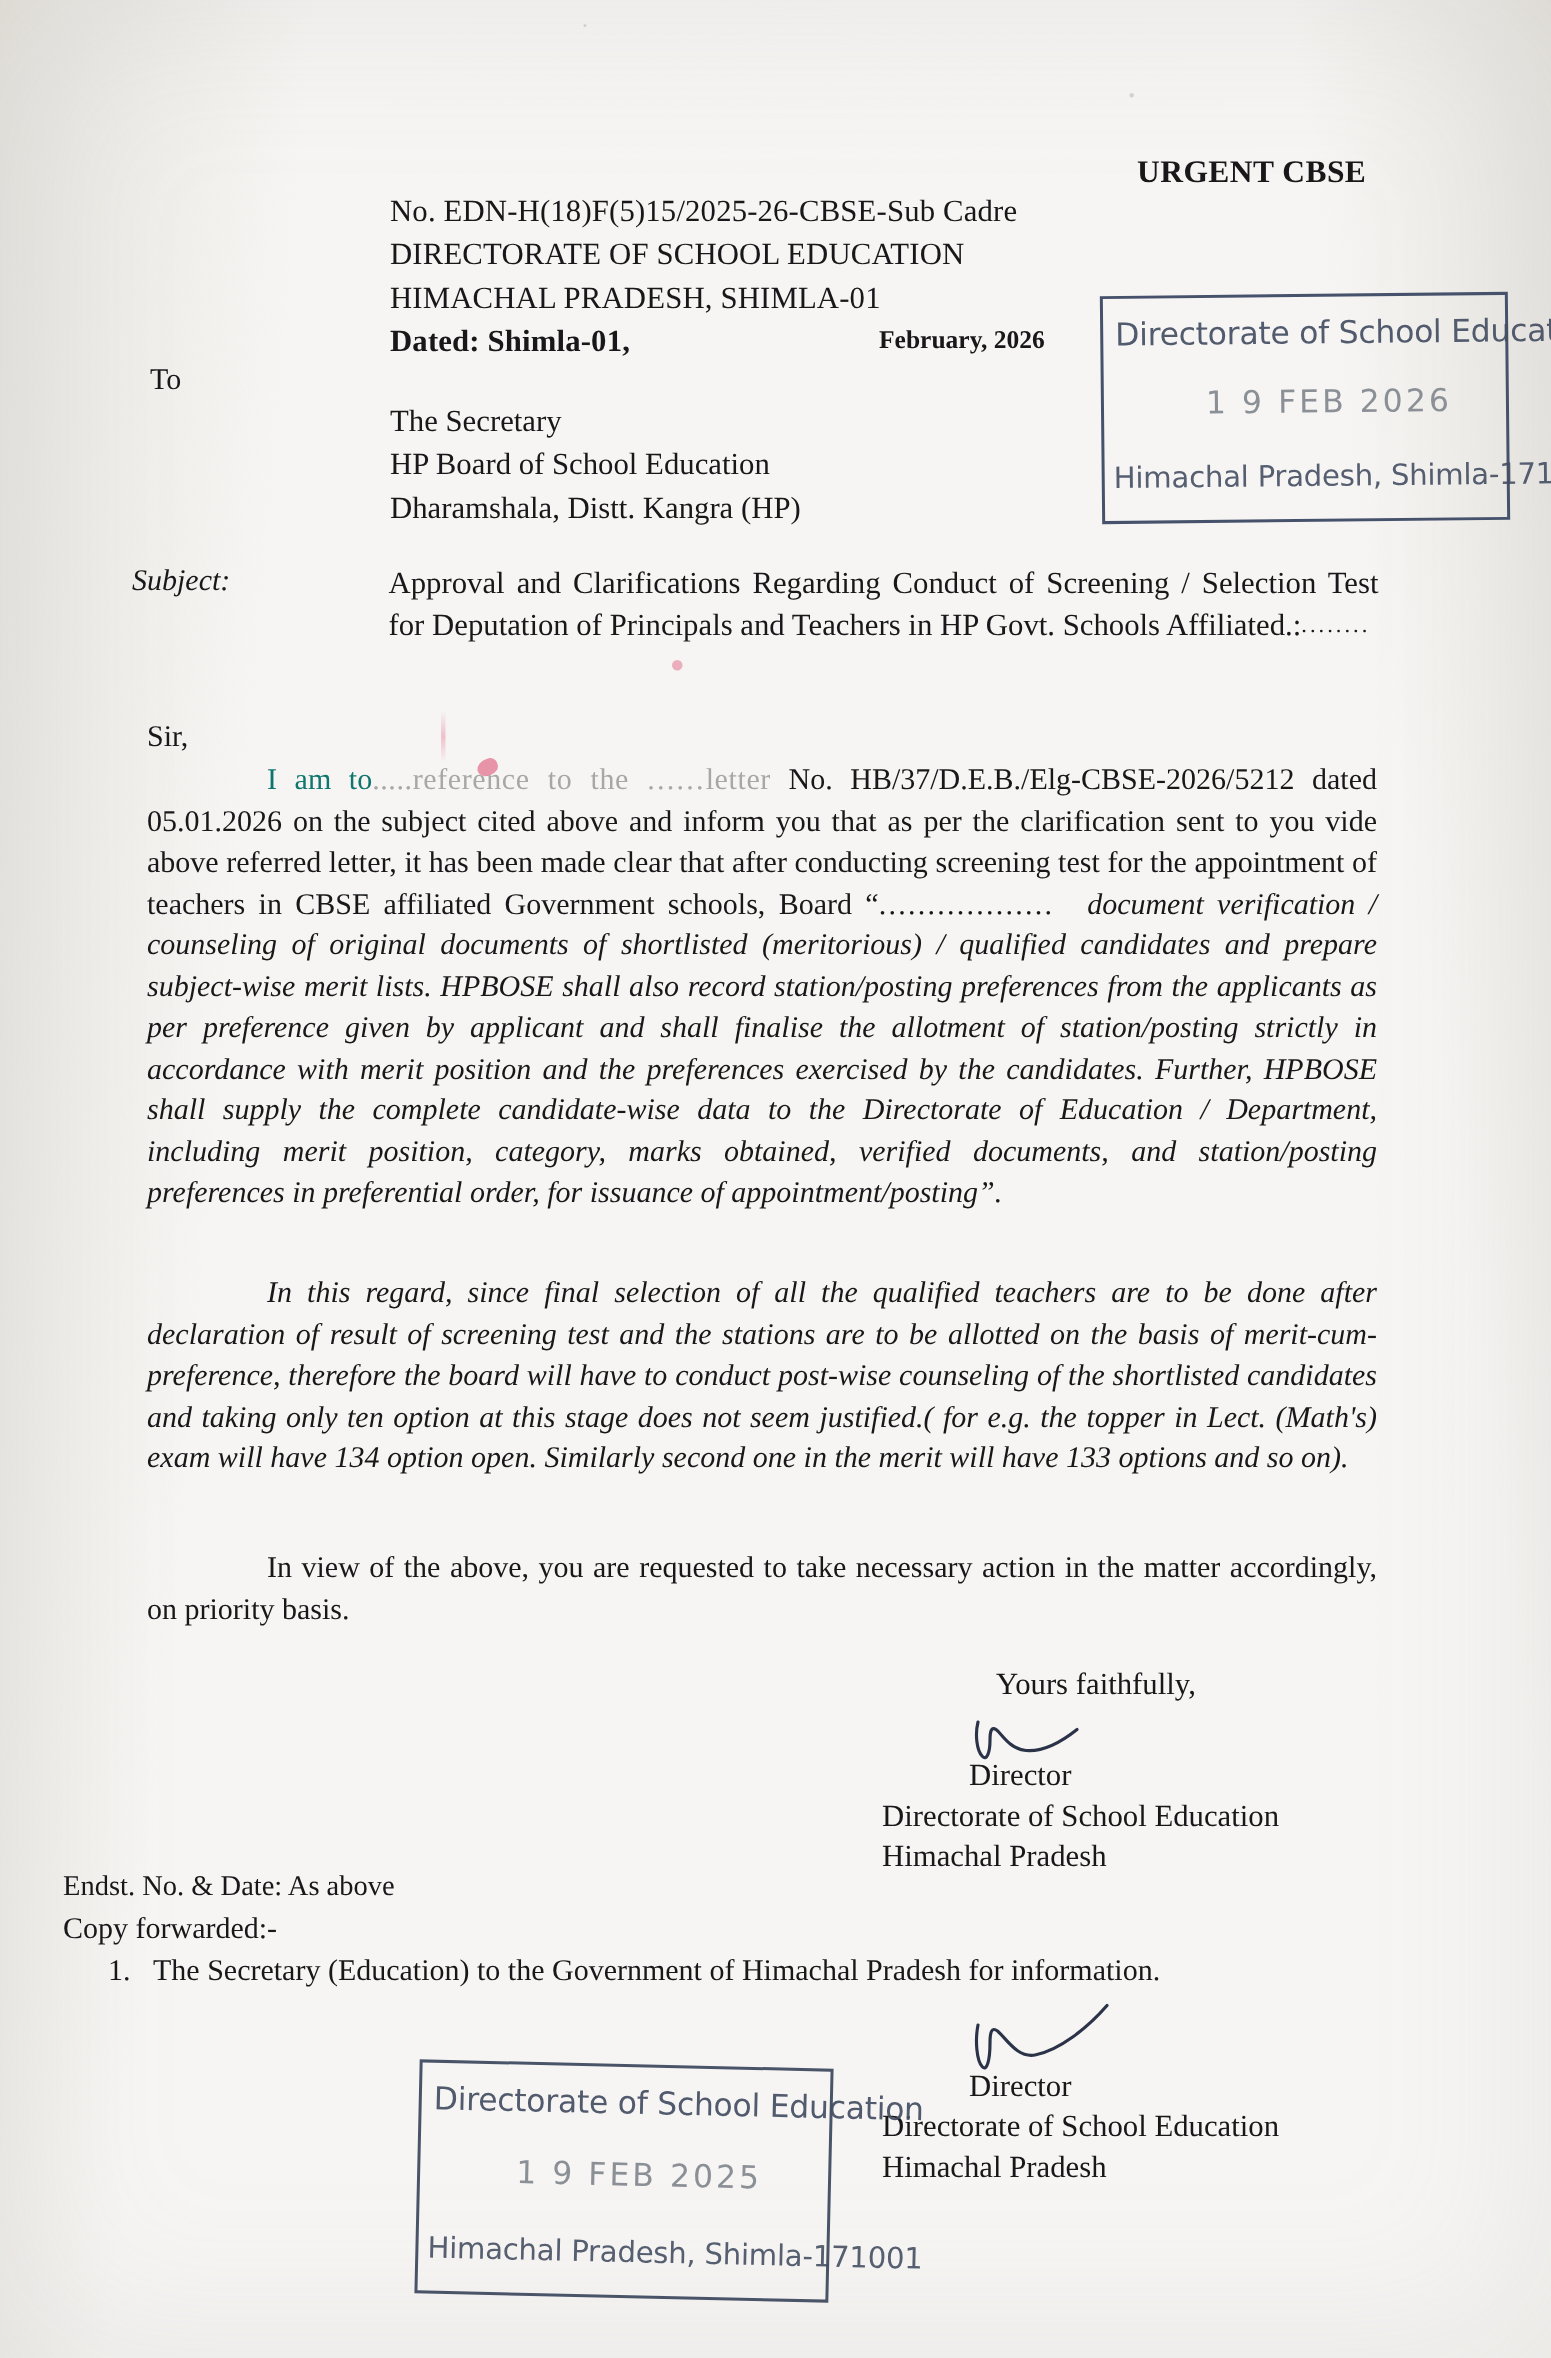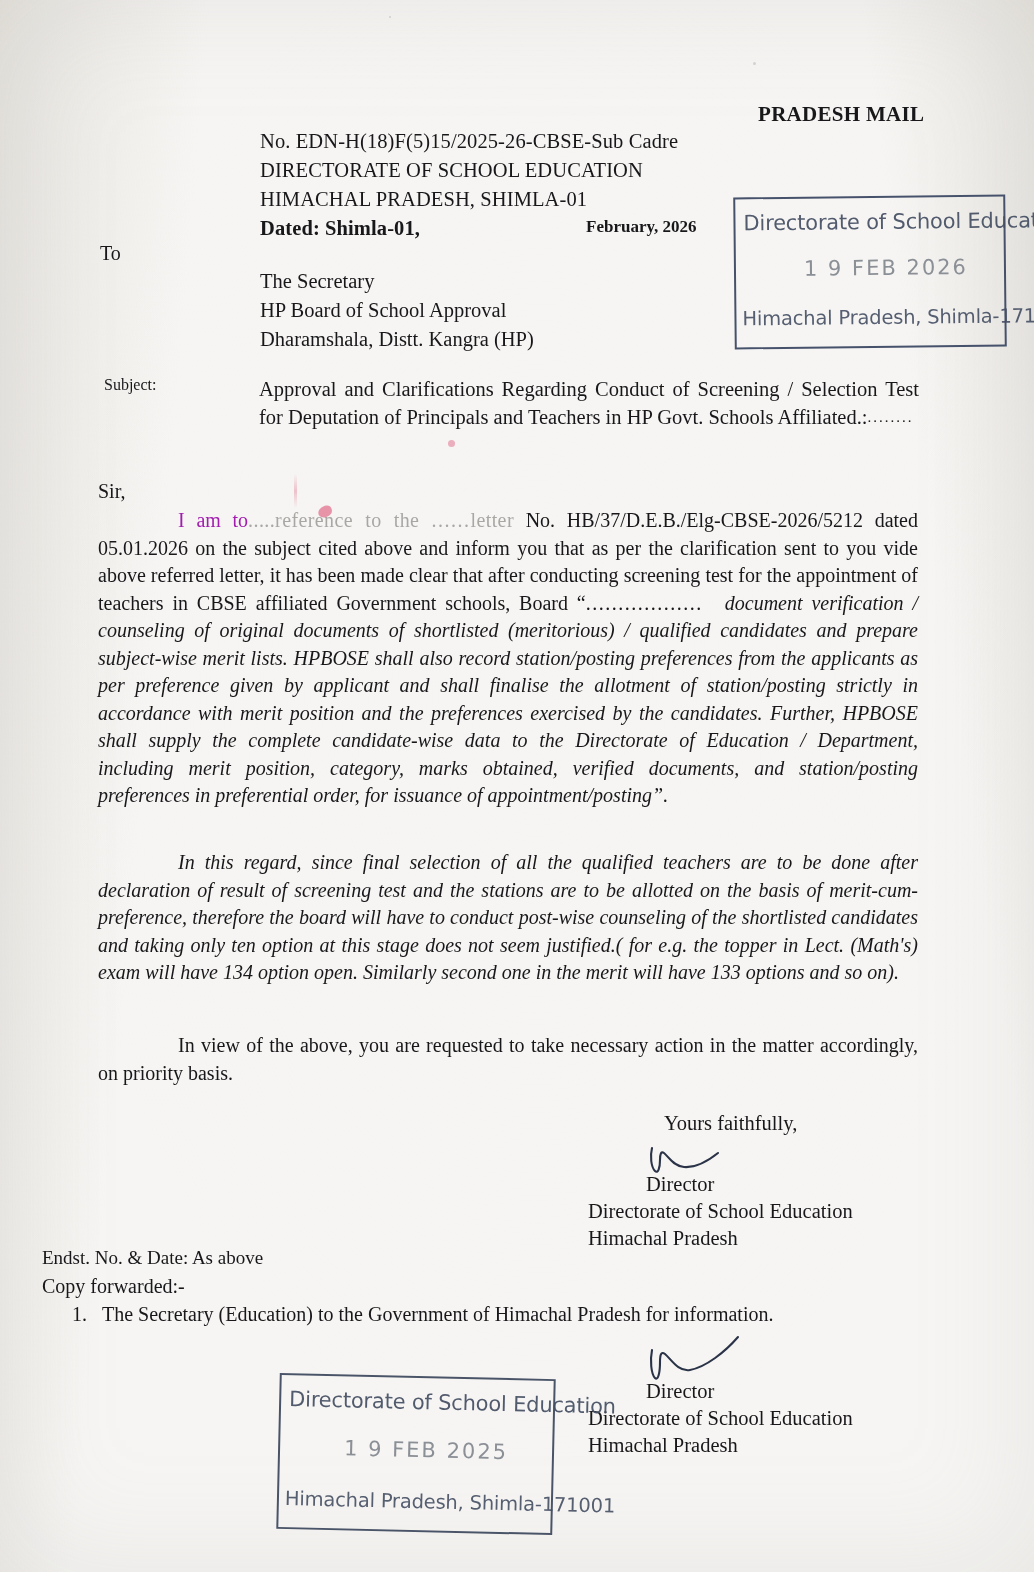--- a/index.html
+++ b/index.html
@@ -89,21 +89,21 @@
     white-space: nowrap;
   }
   #stamp-top .s3 {
     position: absolute; left: 6px; top: 108px;
     font-size: 19.5px; letter-spacing: -0.2px;
     color: #454f63; opacity: 0.9;
     white-space: nowrap;
   }
 
   
-  #subject-label { left: 104px; top: 377px; font-size: 16px; }
+  #subject-label { left: 88px; top: 377px; font-size: 20px; font-style: italic; }
   #subject-body {
     position: absolute;
     left: 259px; top: 375px; width: 660px;
     font-size: 20.5px;
     line-height: 28px;
     text-align: justify;
     text-justify: inter-word;
   }
   #subject-dots {
     letter-spacing: 2px;
@@ -122,21 +122,21 @@
     line-height: 27.5px;
     text-align: justify;
     text-justify: inter-word;
   }
   #para-1 { top: 507px; }
   #para-1 .smudge {
     color: #8c8a87;
     opacity: 0.72;
     letter-spacing: 0.4px;
   }
-  #para-1 .faint { color: #a21caf; }
+  #para-1 .faint { color: #0f766e; }
   #para-1 .dots { letter-spacing: 1.5px; }
   .quoted-italic { font-style: italic; margin-left: 22px; }
 
   #para-2 { top: 849px; font-style: italic; }
   #para-3 { top: 1032px; }
   .indent { display: inline-block; width: 80px; }
 
   
   #sign-1 { position: absolute; left: 588px; top: 1112px; }
   #sign-1 .yours { font-size: 20.5px; margin-left: 76px; }
@@ -219,37 +219,37 @@
 <body>
 
 <div class="page">
   <div class="scan-tint"></div>
 
   <div class="speck" style="left:753px;top:62px;width:3px;height:3px;"></div>
   <div class="speck" style="left:389px;top:16px;width:2px;height:2px;"></div>
 
   <div class="layer">
 
-    <div class="t" id="urgent-mail">PRADESH MAIL</div>
+    <div class="t" id="urgent-mail">URGENT CBSE</div>
 
     <div class="t hdr-line" id="hdr-ref">No. EDN-H(18)F(5)15/2025-26-CBSE-Sub Cadre</div>
 
     <div class="t hdr-line" id="hdr-dir">DIRECTORATE OF SCHOOL EDUCATION</div>
 
     <div class="t hdr-line" id="hdr-hp">HIMACHAL PRADESH, SHIMLA-01</div>
 
     <div class="t hdr-line" id="hdr-dated">Dated: Shimla-01,</div>
 
     <div class="t" id="hdr-month">February, 2026</div>
 
     <div class="t" id="to-label">To</div>
 
     <div class="t addr-line" id="addr1">The Secretary</div>
 
-    <div class="t addr-line" id="addr2">HP Board of School Approval</div>
+    <div class="t addr-line" id="addr2">HP Board of School Education</div>
 
     <div class="t addr-line" id="addr3">Dharamshala, Distt. Kangra (HP)</div>
 
     <div class="t" id="subject-label">Subject:</div>
 
     <div id="subject-body">
       <span>Approval and Clarifications Regarding Conduct of Screening / Selection Test for Deputation of Principals and Teachers in HP Govt. Schools Affiliated.:</span><span id="subject-dots">........</span>
     </div>
 
     <div class="t" id="sir-label">Sir,</div>

